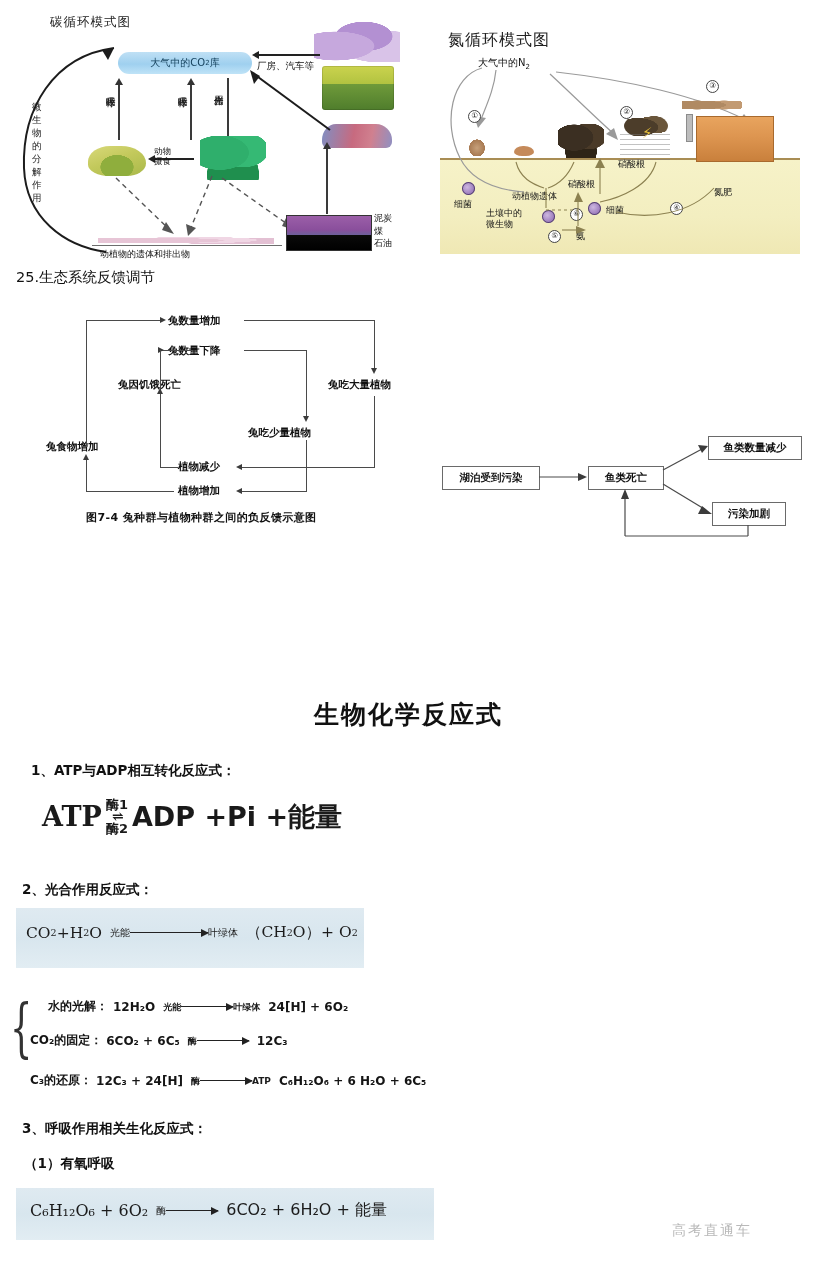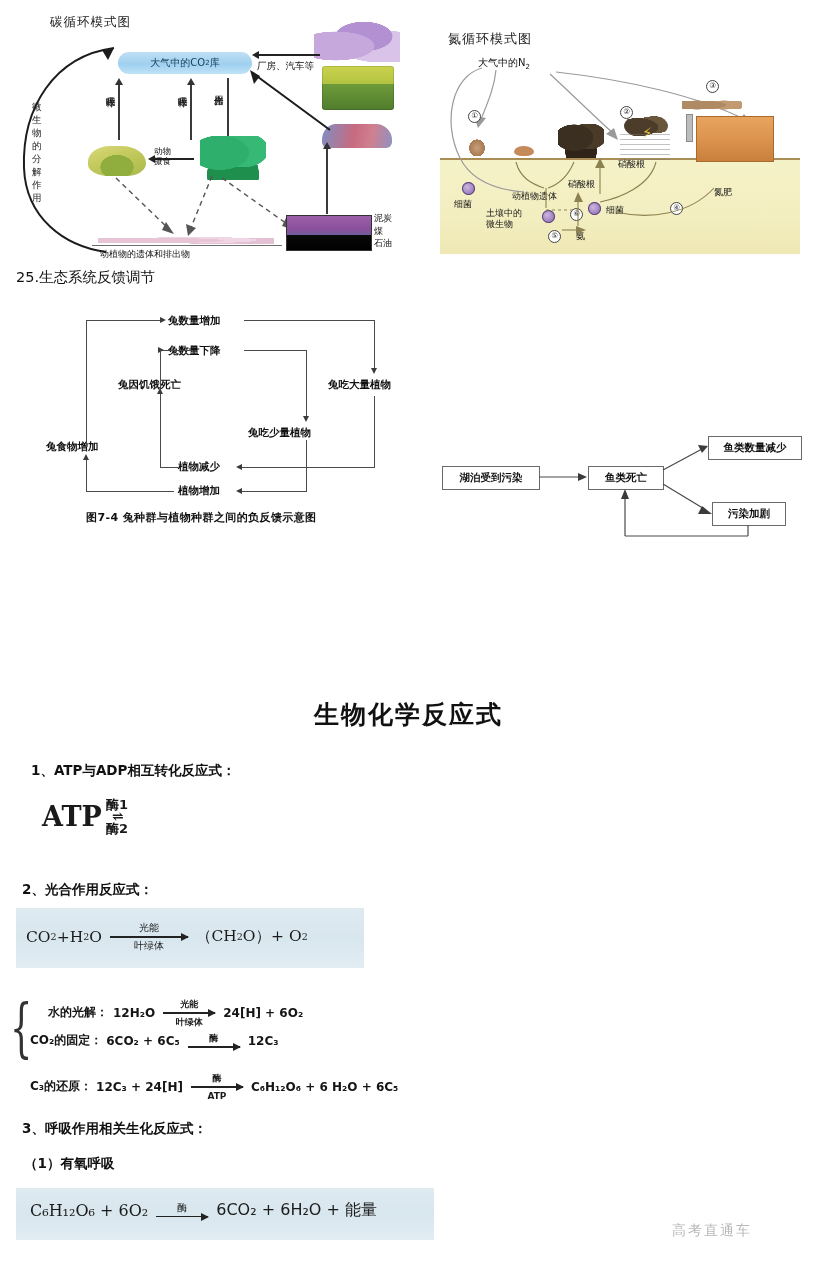--- a/index.html
+++ b/index.html
@@ -73,21 +73,21 @@
     left:84px;top:228px;width:176px;height:9px;
     background:radial-gradient(ellipse at 20% 50%,#e7c5d6 0%,#e7c5d6 45%,transparent 46%),
                radial-gradient(ellipse at 55% 45%,#f0d6e4 0%,#f0d6e4 45%,transparent 46%),
                radial-gradient(ellipse at 85% 55%,#e3c0d3 0%,#e3c0d3 45%,transparent 46%);
   }
   .litter-line{left:78px;top:237px;width:190px;height:1px;background:#6d6d6d;}
   .litter-label{left:86px;top:240px;font-size:9px;color:#111;}
 
   
   #n-cycle{left:430px;top:18px;width:380px;height:240px;background:#fff;}
-  #n-title{left:18px;top:12px;font-size:13px;letter-spacing:1px;color:#222;}
+  #n-title{left:18px;top:12px;font-size:16px;letter-spacing:1px;color:#222;}
   .soil{
     left:10px;top:140px;width:360px;height:94px;
     background:linear-gradient(180deg,#f6f2c8 0%,#f3eec0 60%,#efe8b4 100%);
     border-top:2px solid #a98d54;
   }
   .n-lbl{font-size:9px;color:#151515;}
   .circnum{
     display:inline-block;border:1px solid #444;border-radius:50%;
     width:11px;height:11px;line-height:10px;text-align:center;font-size:7.5px;color:#222;background:#fff;
   }
@@ -144,21 +144,21 @@
   .eq-stack{display:inline-flex;flex-direction:column;align-items:center;margin:0 4px;font-weight:bold;}
   .eq-top{font-size:13px;line-height:13px;}
   .eq-bot{font-size:13px;line-height:13px;}
   .eq-arrows{font-size:14px;line-height:11px;letter-spacing:-2px;}
 
   .blue-box{position:absolute;background:linear-gradient(180deg,#dfeaf1 0%,#d8e6ee 50%,#e2edf3 100%);}
 
   #photo-formula{left:26px;top:922px;font-size:15.5px;color:#1b1b1b;
                  font-family:"DejaVu Serif","Liberation Serif",serif;display:flex;align-items:center;}
   #photo-formula sub{font-size:9.5px;}
-  .arrow-lbl{display:inline-flex;flex-direction:column;align-items:center;margin:0 8px;}
+  .arrow-lbl{display:inline-flex;flex-direction:row;align-items:center;margin:0 8px;}
   .arrow-lbl .top{font-size:10px;line-height:12px;color:#1b1b1b;}
   .arrow-lbl .bot{font-size:10px;line-height:12px;color:#1b1b1b;}
   .arrow-lbl .bar{position:relative;width:78px;height:1.6px;background:#222;margin:2px 0;}
   .arrow-lbl .bar:after{content:"";position:absolute;right:-1px;top:-3.2px;
      width:0;height:0;border-top:4px solid transparent;border-bottom:4px solid transparent;border-left:8px solid #222;}
   .arrow-lbl.sm .bar{width:52px;}
 
   .sub-eq{position:absolute;font-size:12px;font-weight:bold;color:#151515;display:flex;align-items:center;white-space:nowrap;}
   .brace{position:absolute;left:10px;top:996px;font-size:64px;line-height:64px;color:#333;
          font-family:"DejaVu Serif","Liberation Serif",serif;transform:scaleX(.55);transform-origin:left top;}
@@ -373,20 +373,21 @@
 
   <div class="sec-head cn" style="left:22px;top:762px;margin-left:9px;">1、ATP与ADP相互转化反应式：</div>
 
   <div class="abs" id="atp-formula">
     <span>ATP</span>
     <span class="eq-stack">
       <span class="eq-top cn">酶1</span>
       <span class="eq-arrows">⇌</span>
       <span class="eq-bot cn">酶2</span>
     </span>
+    <span class="cn">ADP +Pi +能量</span>
   </div>
 
   <div class="sec-head cn" style="left:22px;top:881px;">2、光合作用反应式：</div>
 
   <div class="blue-box" style="left:16px;top:908px;width:348px;height:60px;"></div>
   <div class="abs" id="photo-formula">
     <span>CO</span>
       <sub>2</sub>
     <span> + </span>
     <span>H</span>

